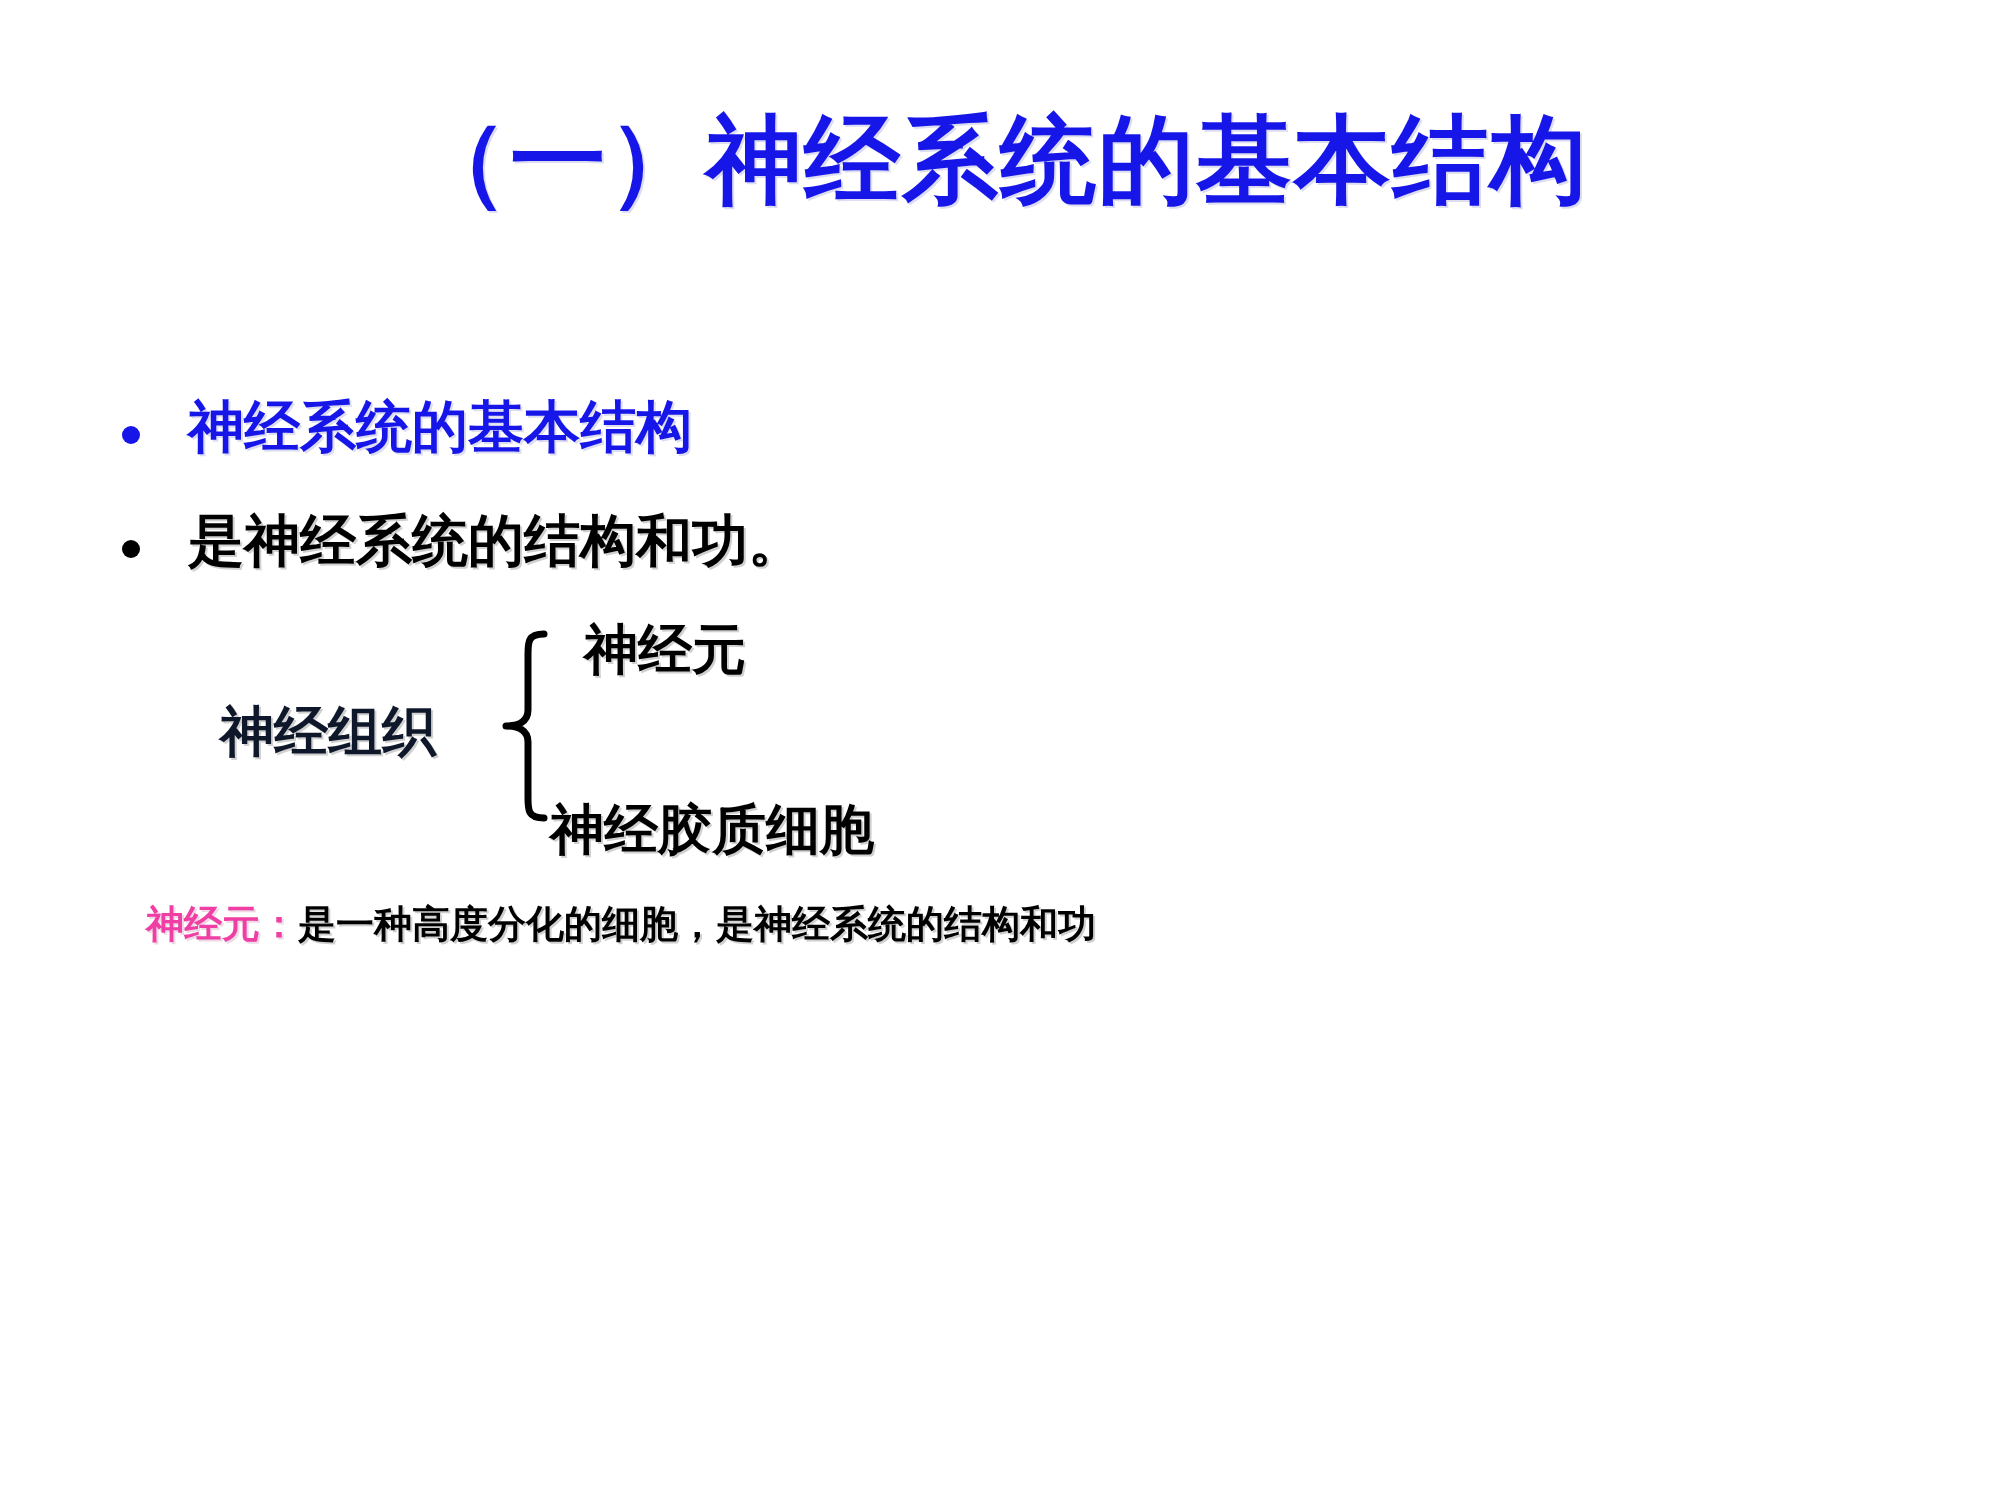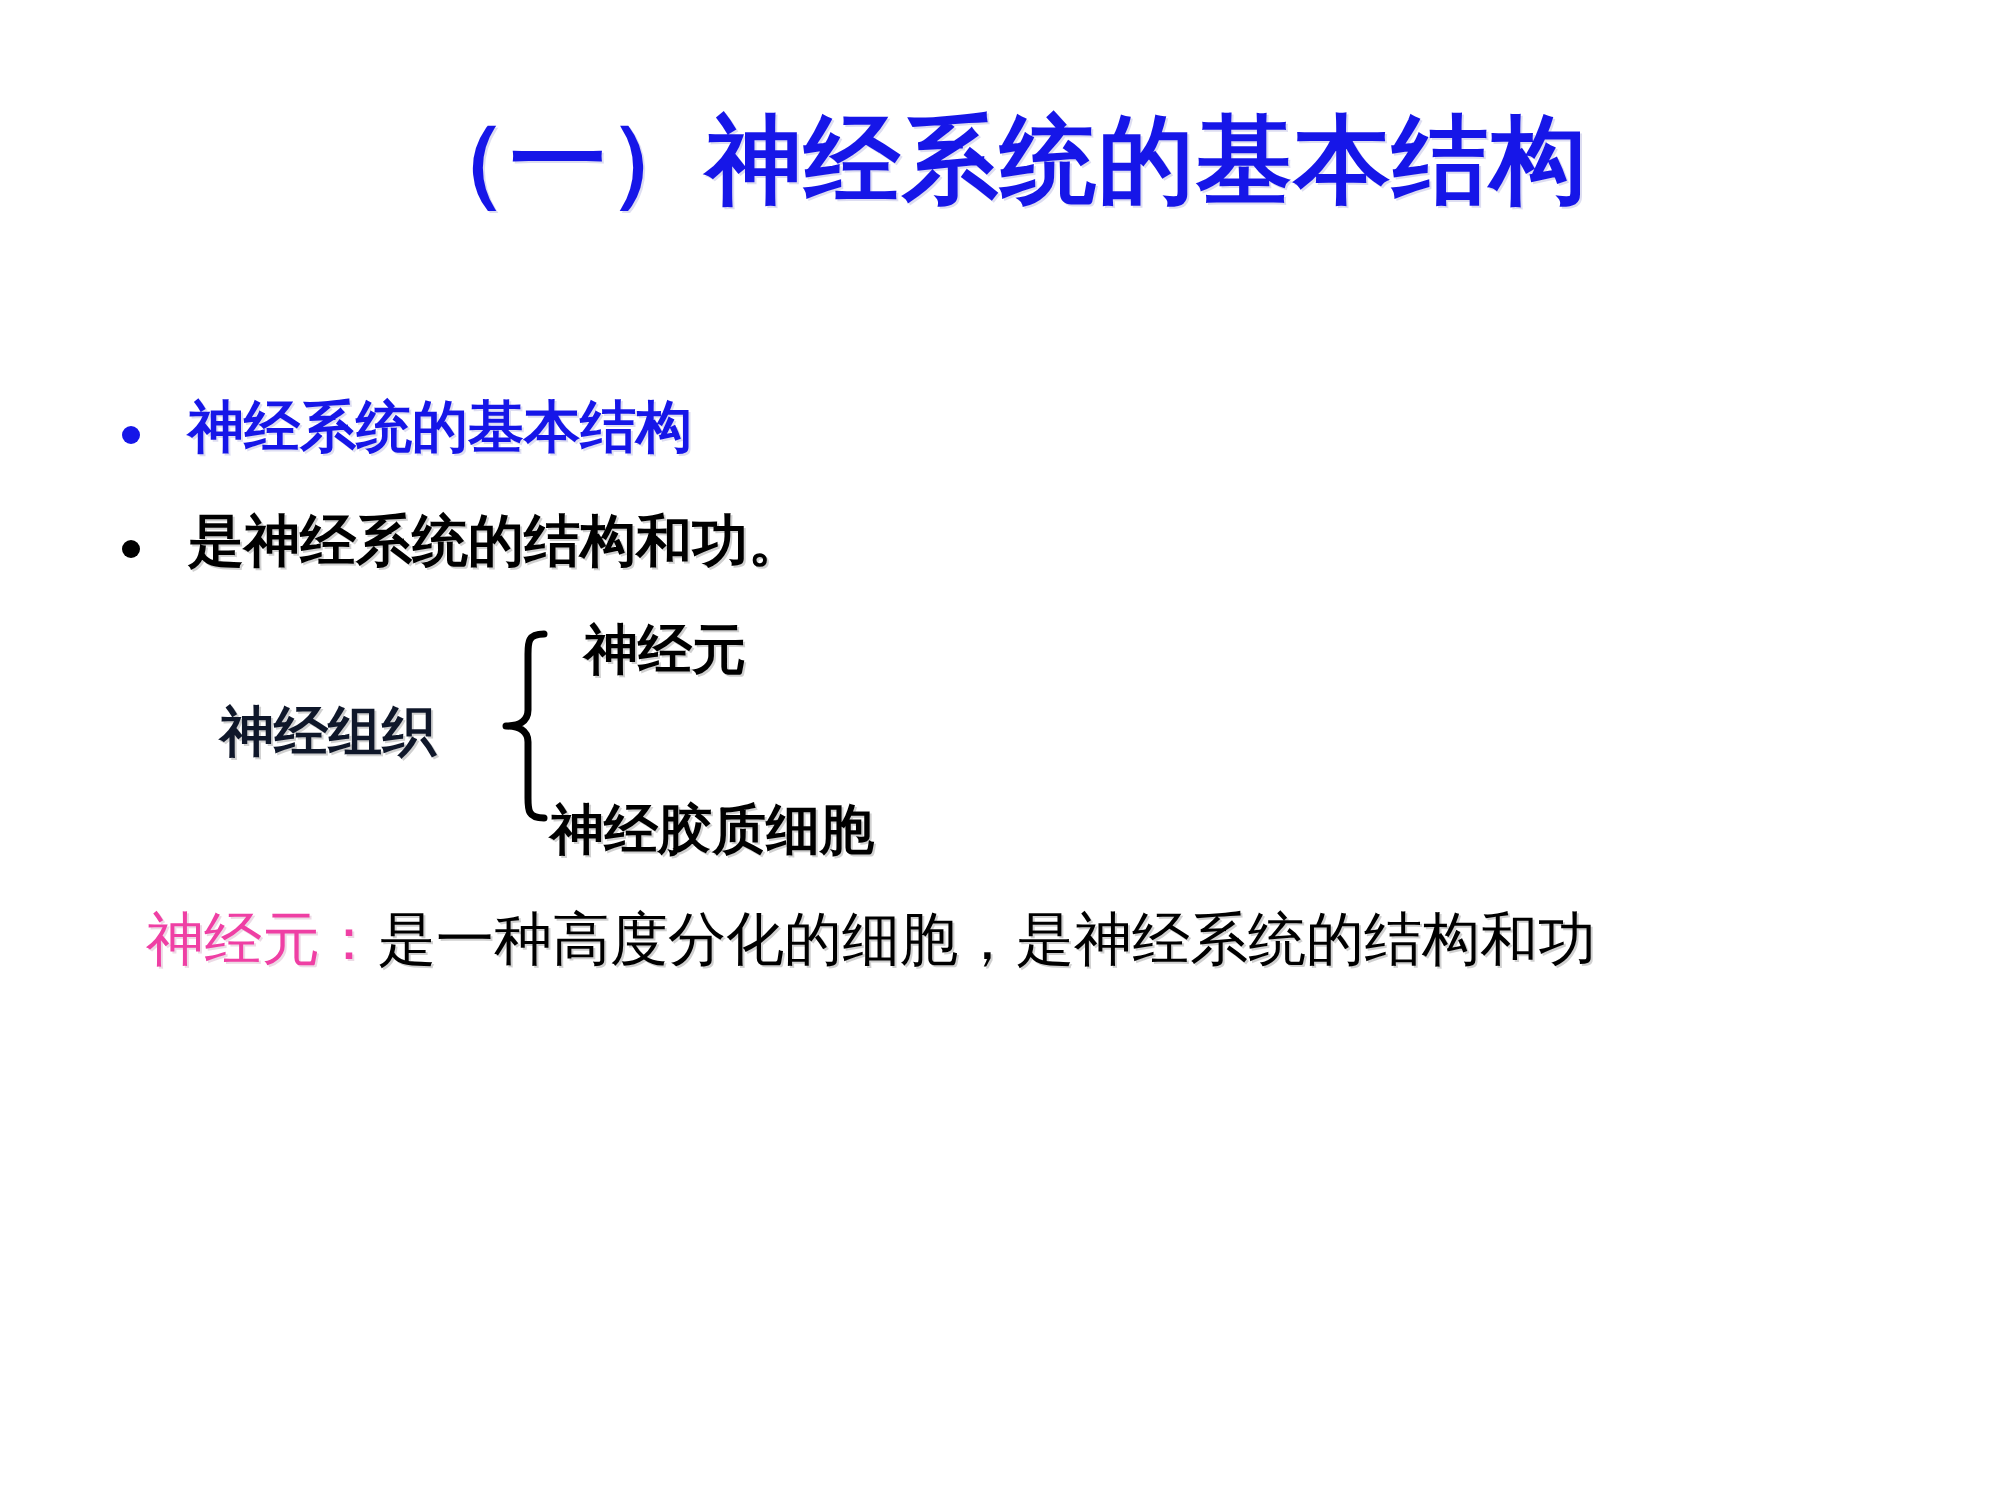--- a/index.html
+++ b/index.html
@@ -98,22 +98,22 @@
     color: #000;
     white-space: nowrap;
     text-shadow: 2px 2px 0 rgba(150,150,150,0.45);
   }
   #brace-branch-0 { left: 348px; top: -14px; margin-left: 16px; }
   #brace-branch-1 { left: 330px; top: 134px; margin-top: 32px; }
 
   
   .definition {
     position: absolute;
-    font-size: 58px;
-    font-weight: 400;
+    font-size: 38px;
+    font-weight: 700;
     line-height: 1.42;
     color: #000000;
     text-shadow: 2px 2px 0 rgba(150,150,150,0.45);
   }
   .definition .term {
     color: #ef3fa4;
     text-shadow: 2px 2px 0 rgba(200,150,180,0.35);
   }
   #definition-1 {
     left: 146px;

